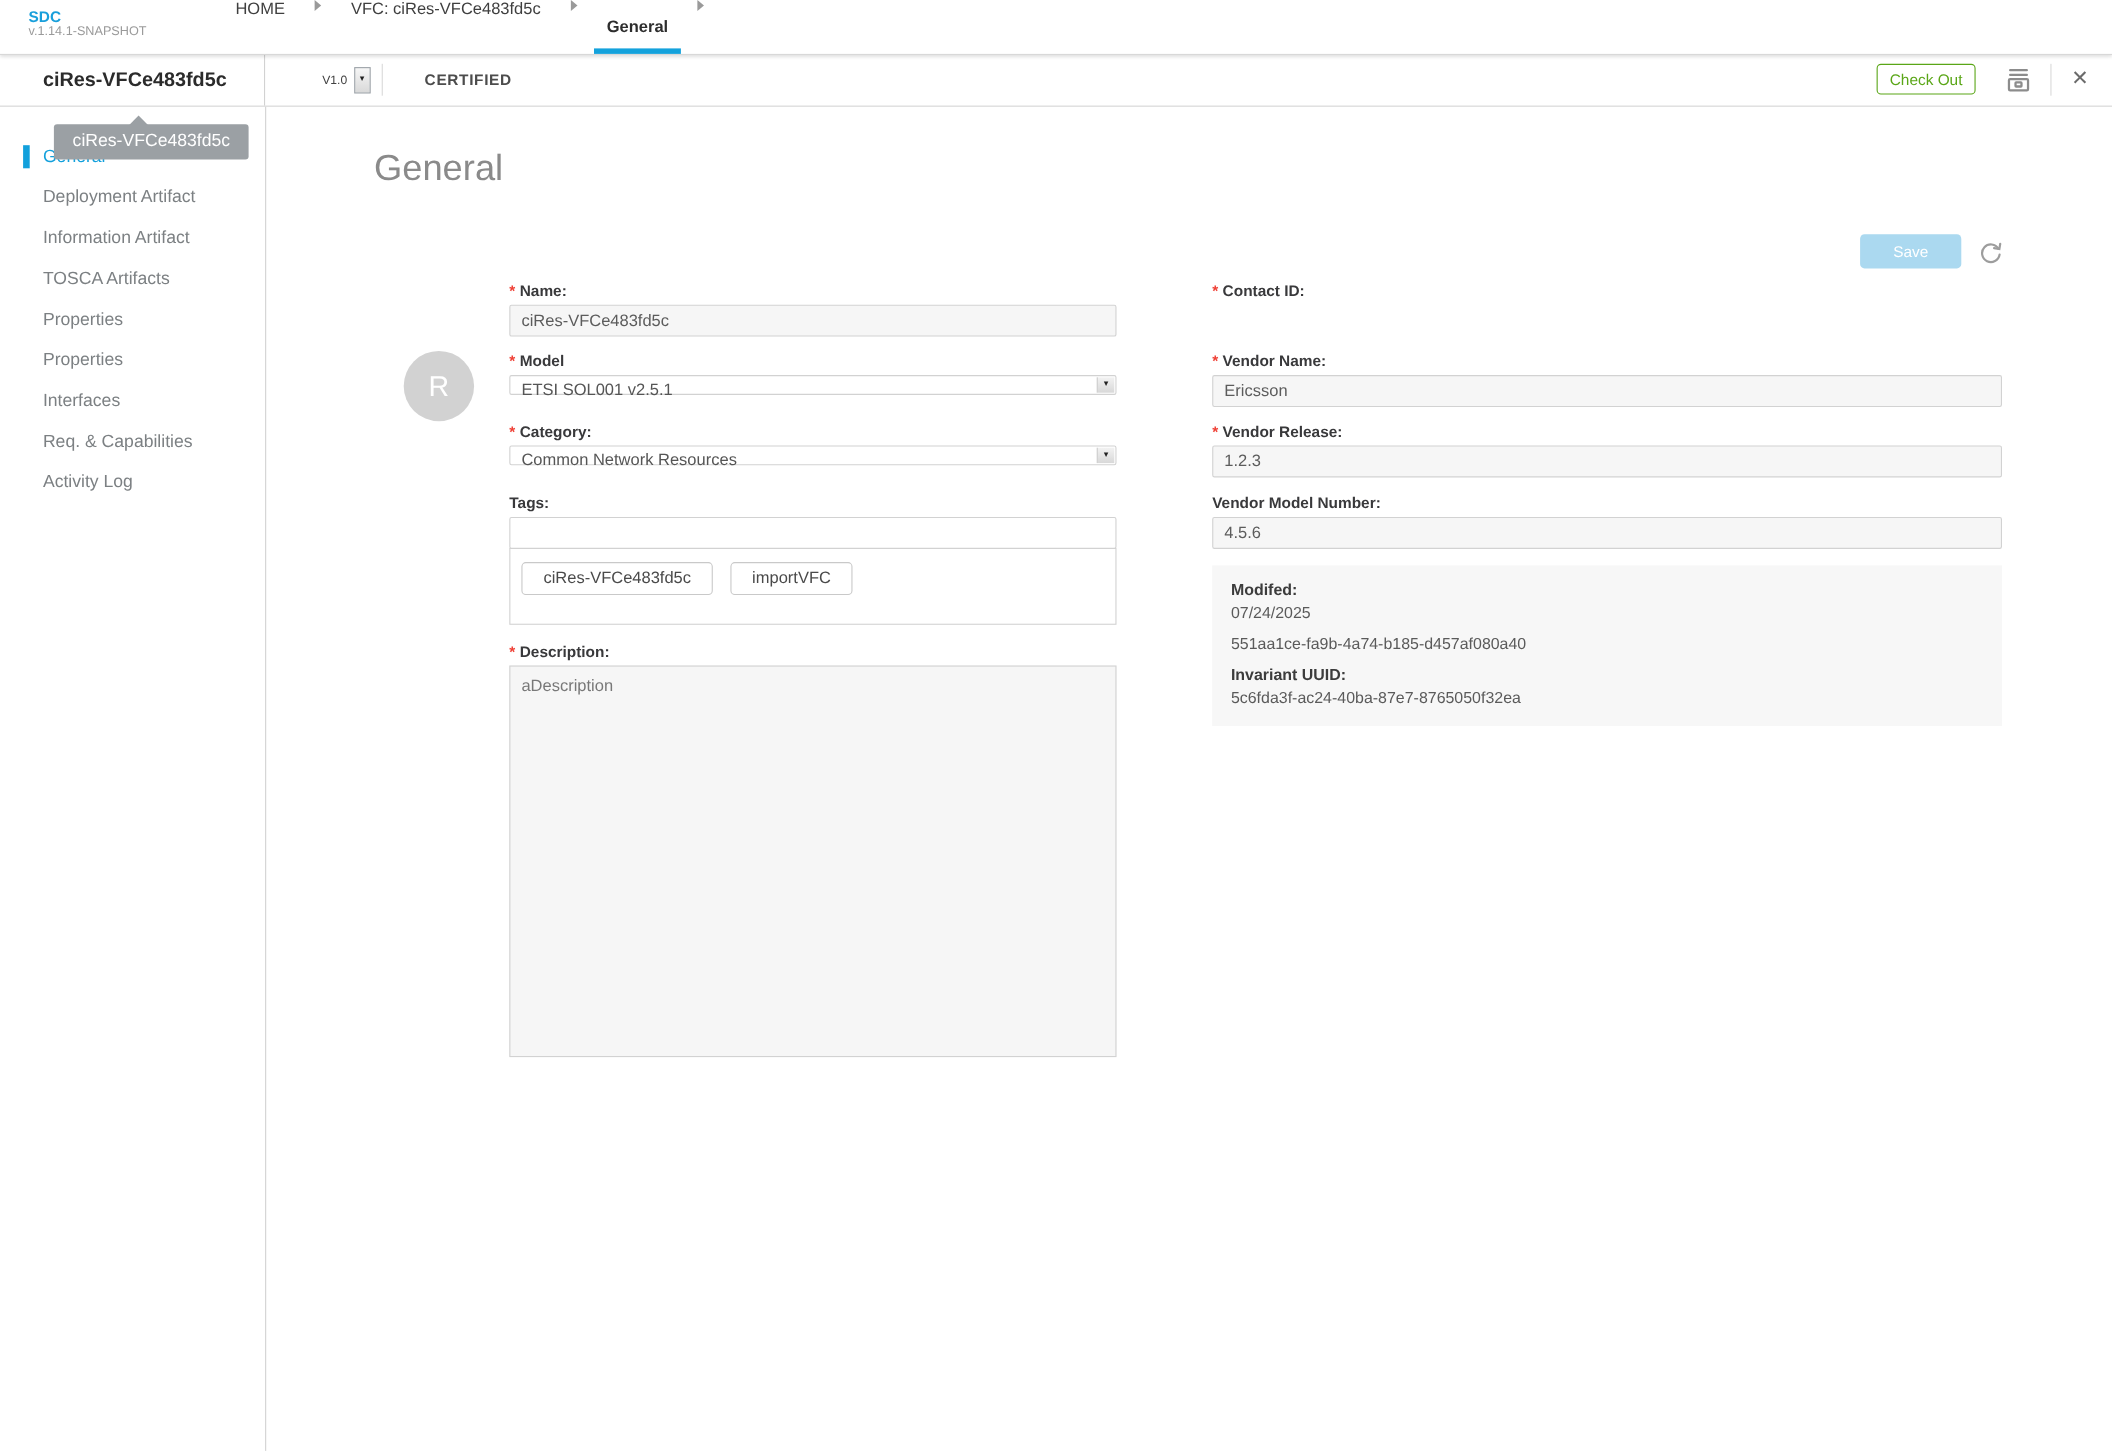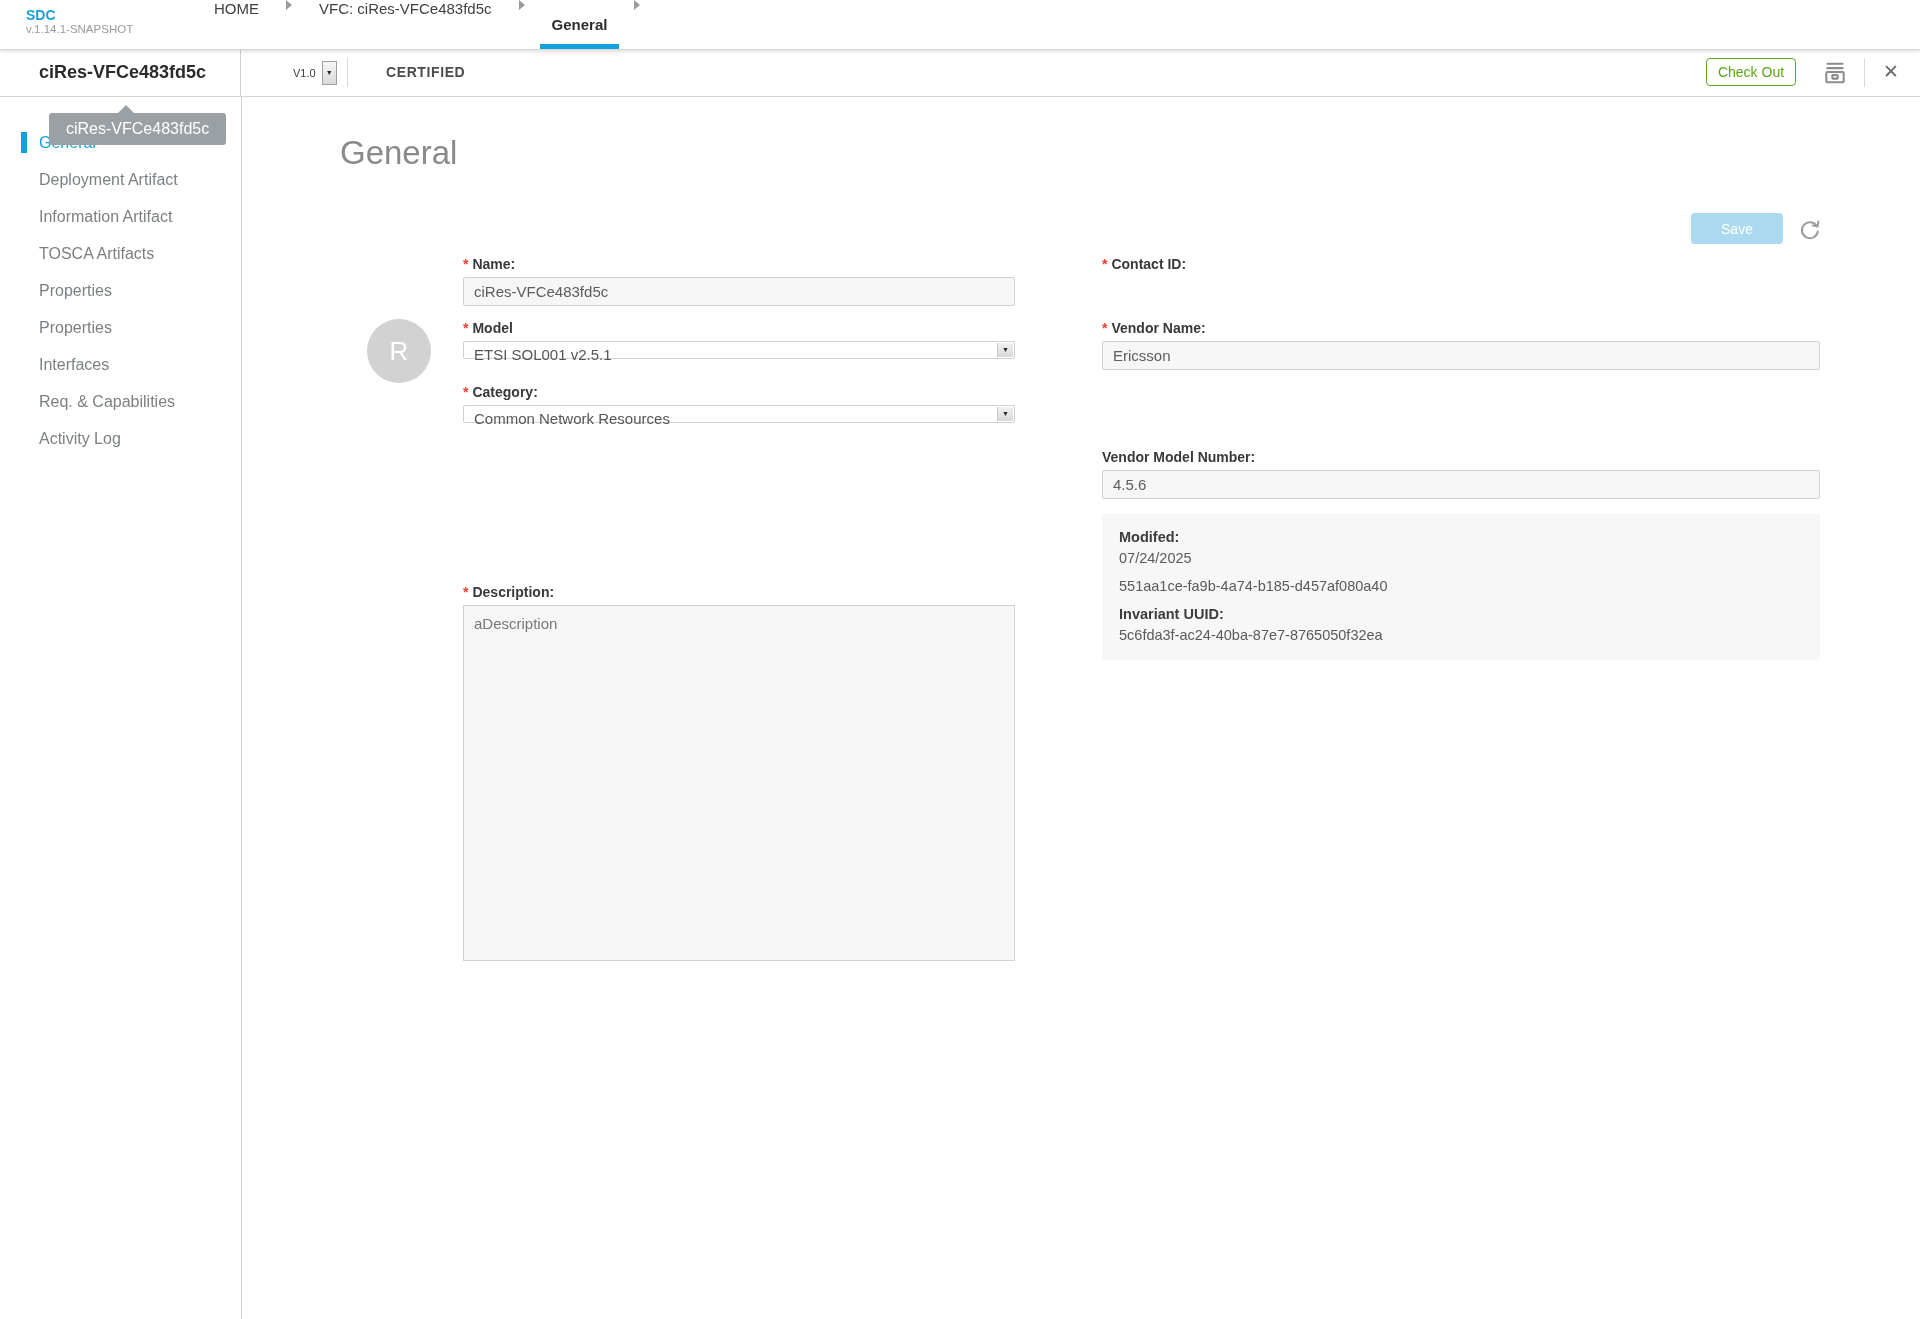--- a/index.html
+++ b/index.html
@@ -202,20 +202,30 @@
     <div class="field lcol" style="top:288px;">
       <div class="f-label">
         <span class="req">*</span><span>Category:</span>
       </div>
       <div class="sel">
         <span>Common Network Resources</span>
         <span class="sel-arrow">▼</span>
       </div>
     </div>
 
+    <div class="field lcol" style="top:353px;">
+      <div class="f-label">
+        <span>Tags:</span>
+      </div>
+      <input class="tb white" value="" style="">
+      <div class="chips-box">
+        <span class="chip">ciRes-VFCe483fd5c</span>
+        <span class="chip">importVFC</span>
+      </div>
+    </div>
 
     <div class="field lcol" style="top:488px;">
       <div class="f-label">
         <span class="req">*</span><span>Description:</span>
       </div>
       <textarea class="desc-ta" style="">aDescription</textarea>
     </div>
 
     <div class="field rcol" style="top:160px;">
       <div class="f-label">
@@ -223,20 +233,26 @@
       </div>
     </div>
 
     <div class="field rcol" style="top:224px;">
       <div class="f-label">
         <span class="req">*</span><span>Vendor Name:</span>
       </div>
       <input class="tb" value="Ericsson" style="">
     </div>
 
+    <div class="field rcol" style="top:288px;">
+      <div class="f-label">
+        <span class="req">*</span><span>Vendor Release:</span>
+      </div>
+      <input class="tb" value="1.2.3" style="">
+    </div>
 
     <div class="field rcol" style="top:353px;">
       <div class="f-label">
         <span>Vendor Model Number:</span>
       </div>
       <input class="tb" value="4.5.6" style="">
     </div>
 
     <div class="meta-box">
       <div class="meta-row">

